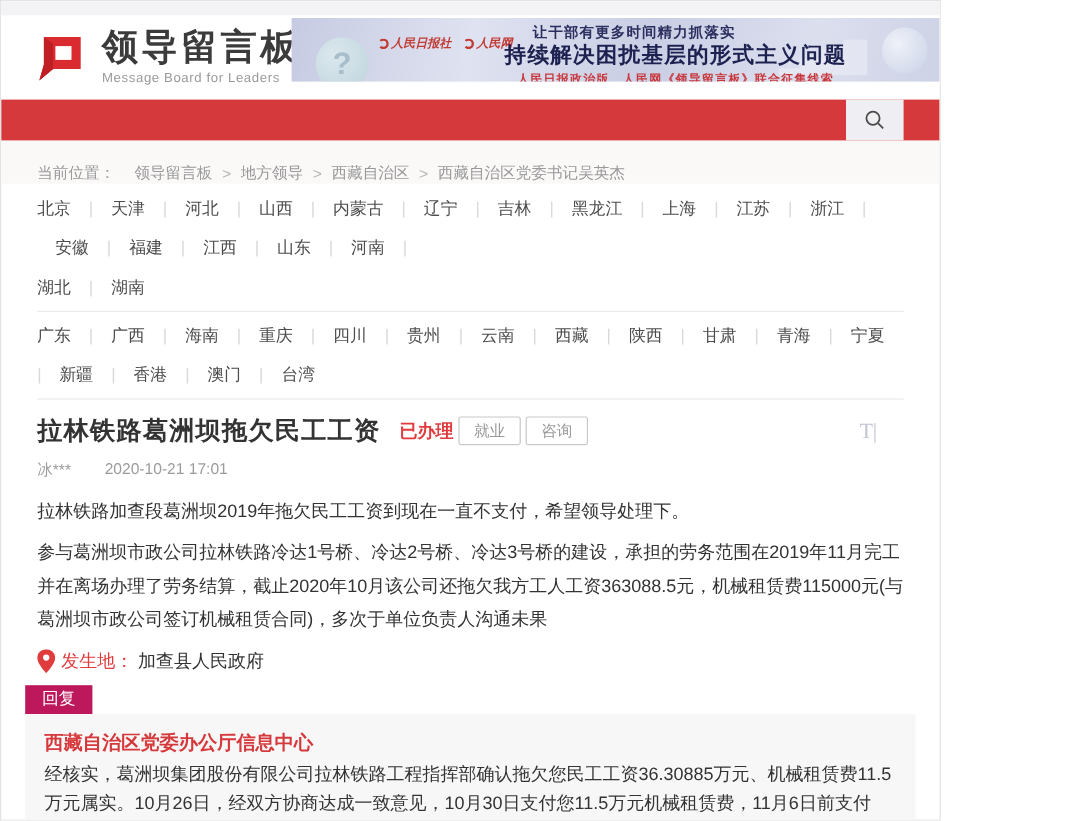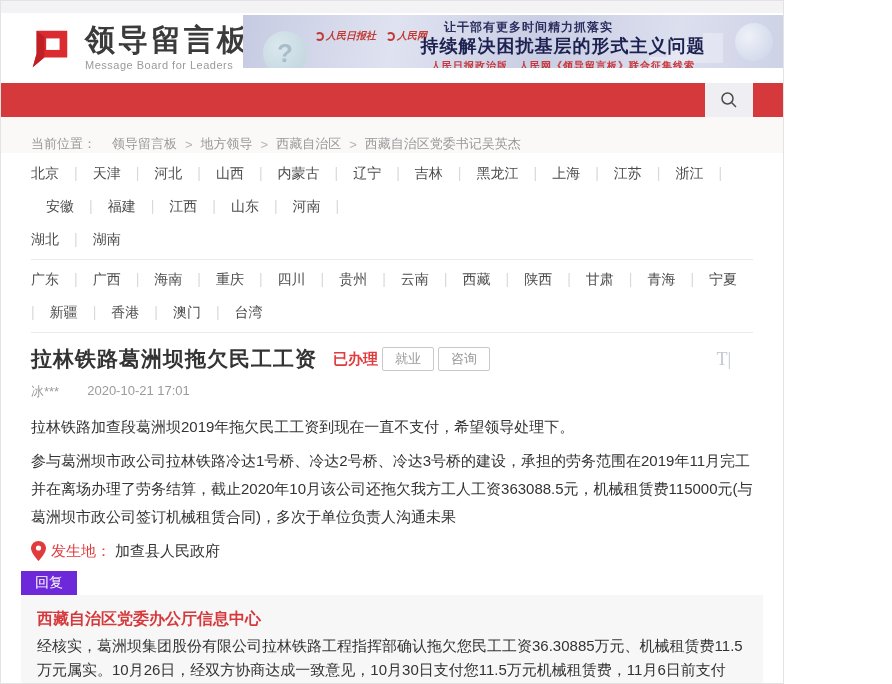--- a/index.html
+++ b/index.html
@@ -68,21 +68,21 @@
   .font-tool { margin-left: auto; margin-right: 22px; color: #c2c5d2; font-family: "Liberation Serif", serif; font-size: 18px; cursor: pointer; }
   .meta { margin-top: 10px; display: flex; gap: 28px; color: #9b9b9b; font-size: 13px; }
   .post-para { margin-top: 12px; color: #333; font-size: 15px; line-height: 28px; }
   .post-para + .post-para { margin-top: 6px; }
   .location { margin-top: 8px; display: flex; align-items: center; font-size: 15px; height: 24px; }
   .pin-icon { width: 15px; height: 20px; margin-right: 5px; }
   .location-label { color: #e03b3d; }
   .location-value { color: #333; margin-left: 4px; }
 
   
-  .reply-badge { display: inline-block; background: #6d28d9; color: #fff; font-size: 14px; padding: 3px 14px; margin: 8px 0 0 20px; }
+  .reply-badge { display: inline-block; background: #be185d; color: #fff; font-size: 14px; padding: 3px 14px; margin: 8px 0 0 20px; }
   .reply-panel { background: #f7f7f8; margin: 0 20px; padding: 8px 16px 6px 16px; }
   .reply-org { color: #d6393c; font-size: 16px; font-weight: bold; padding: 6px 0 4px 0; }
   .reply-para { color: #333; font-size: 15px; line-height: 24px; }
 </style>
 </head>
 <body>
 
 <div class="page" data-name="page">
   <div class="top-strip" data-name="top-strip"></div>
 

